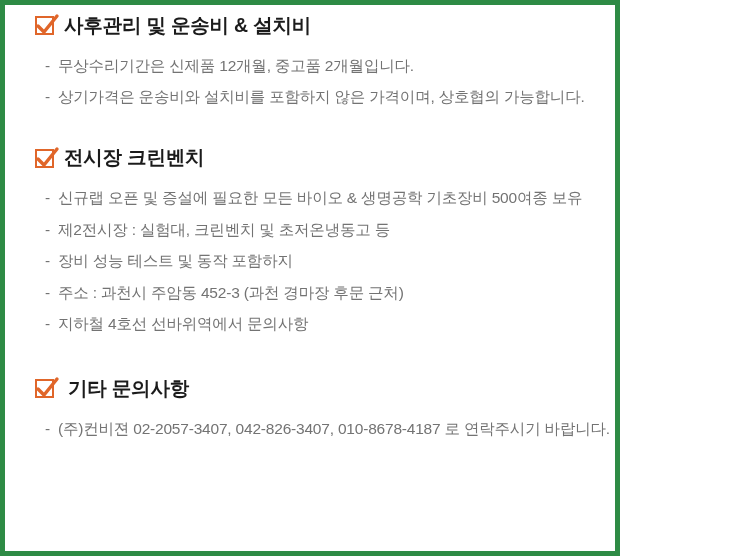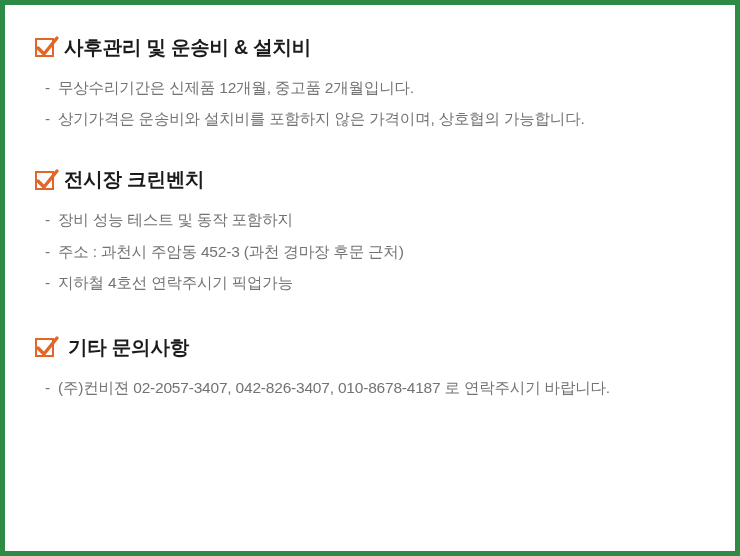--- a/index.html
+++ b/index.html
@@ -8,25 +8,25 @@
   }
   body {
     width: 740px;
     height: 556px;
     background: #ffffff;
     font-family: "Liberation Sans", sans-serif;
     overflow: hidden;
   }
   .page {
     box-sizing: border-box;
-    width: 740px;
+    width: 620px;
     height: 556px;
     border: 5px solid #2e8b45;
     background: #ffffff;
-    padding: 26px 22px 10px 22px;
+    padding: 4px 22px 10px 22px;
     position: relative;
   }
   .section {
     margin-bottom: 2px;
   }
   .section.sec-aftercare { margin-top: 6px; }
   .section.sec-showroom { margin-top: 34px; }
   .section.sec-etc { margin-top: 38px; }
 
   .sec-head {
@@ -105,23 +105,25 @@
   <div class="section sec-showroom">
     <div class="sec-head">
       <span class="check-icon">
         <svg viewBox="0 0 26 26" aria-hidden="true">
           <path d="M4 13 L10 19 L23 3" fill="none" stroke="#e0662a" stroke-width="3.4" stroke-linecap="round" stroke-linejoin="round"></path>
         </svg>
       </span>
       <span class="sec-title">전시장 크린벤치</span>
     </div>
     <ul class="lines">
+      <li><span class="dash">-</span><span>신규랩 오픈 및 증설에 필요한 모든 바이오 &amp; 생명공학 기초장비 500여종 보유</span></li>
+      <li><span class="dash">-</span><span>제2전시장 : 실험대, 크린벤치 및 초저온냉동고 등</span></li>
       <li><span class="dash">-</span><span>장비 성능 테스트 및 동작 포함하지</span></li>
       <li><span class="dash">-</span><span>주소 : 과천시 주암동 452-3 (과천 경마장 후문 근처)</span></li>
-      <li><span class="dash">-</span><span>지하철 4호선 연락주시기 픽업가능</span></li>
+      <li><span class="dash">-</span><span>지하철 4호선 선바위역에서 문의사항</span></li>
     </ul>
   </div>
 
   <div class="section sec-etc">
     <div class="sec-head indent-gap">
       <span class="check-icon">
         <svg viewBox="0 0 26 26" aria-hidden="true">
           <path d="M4 13 L10 19 L23 3" fill="none" stroke="#e0662a" stroke-width="3.4" stroke-linecap="round" stroke-linejoin="round"></path>
         </svg>
       </span>

